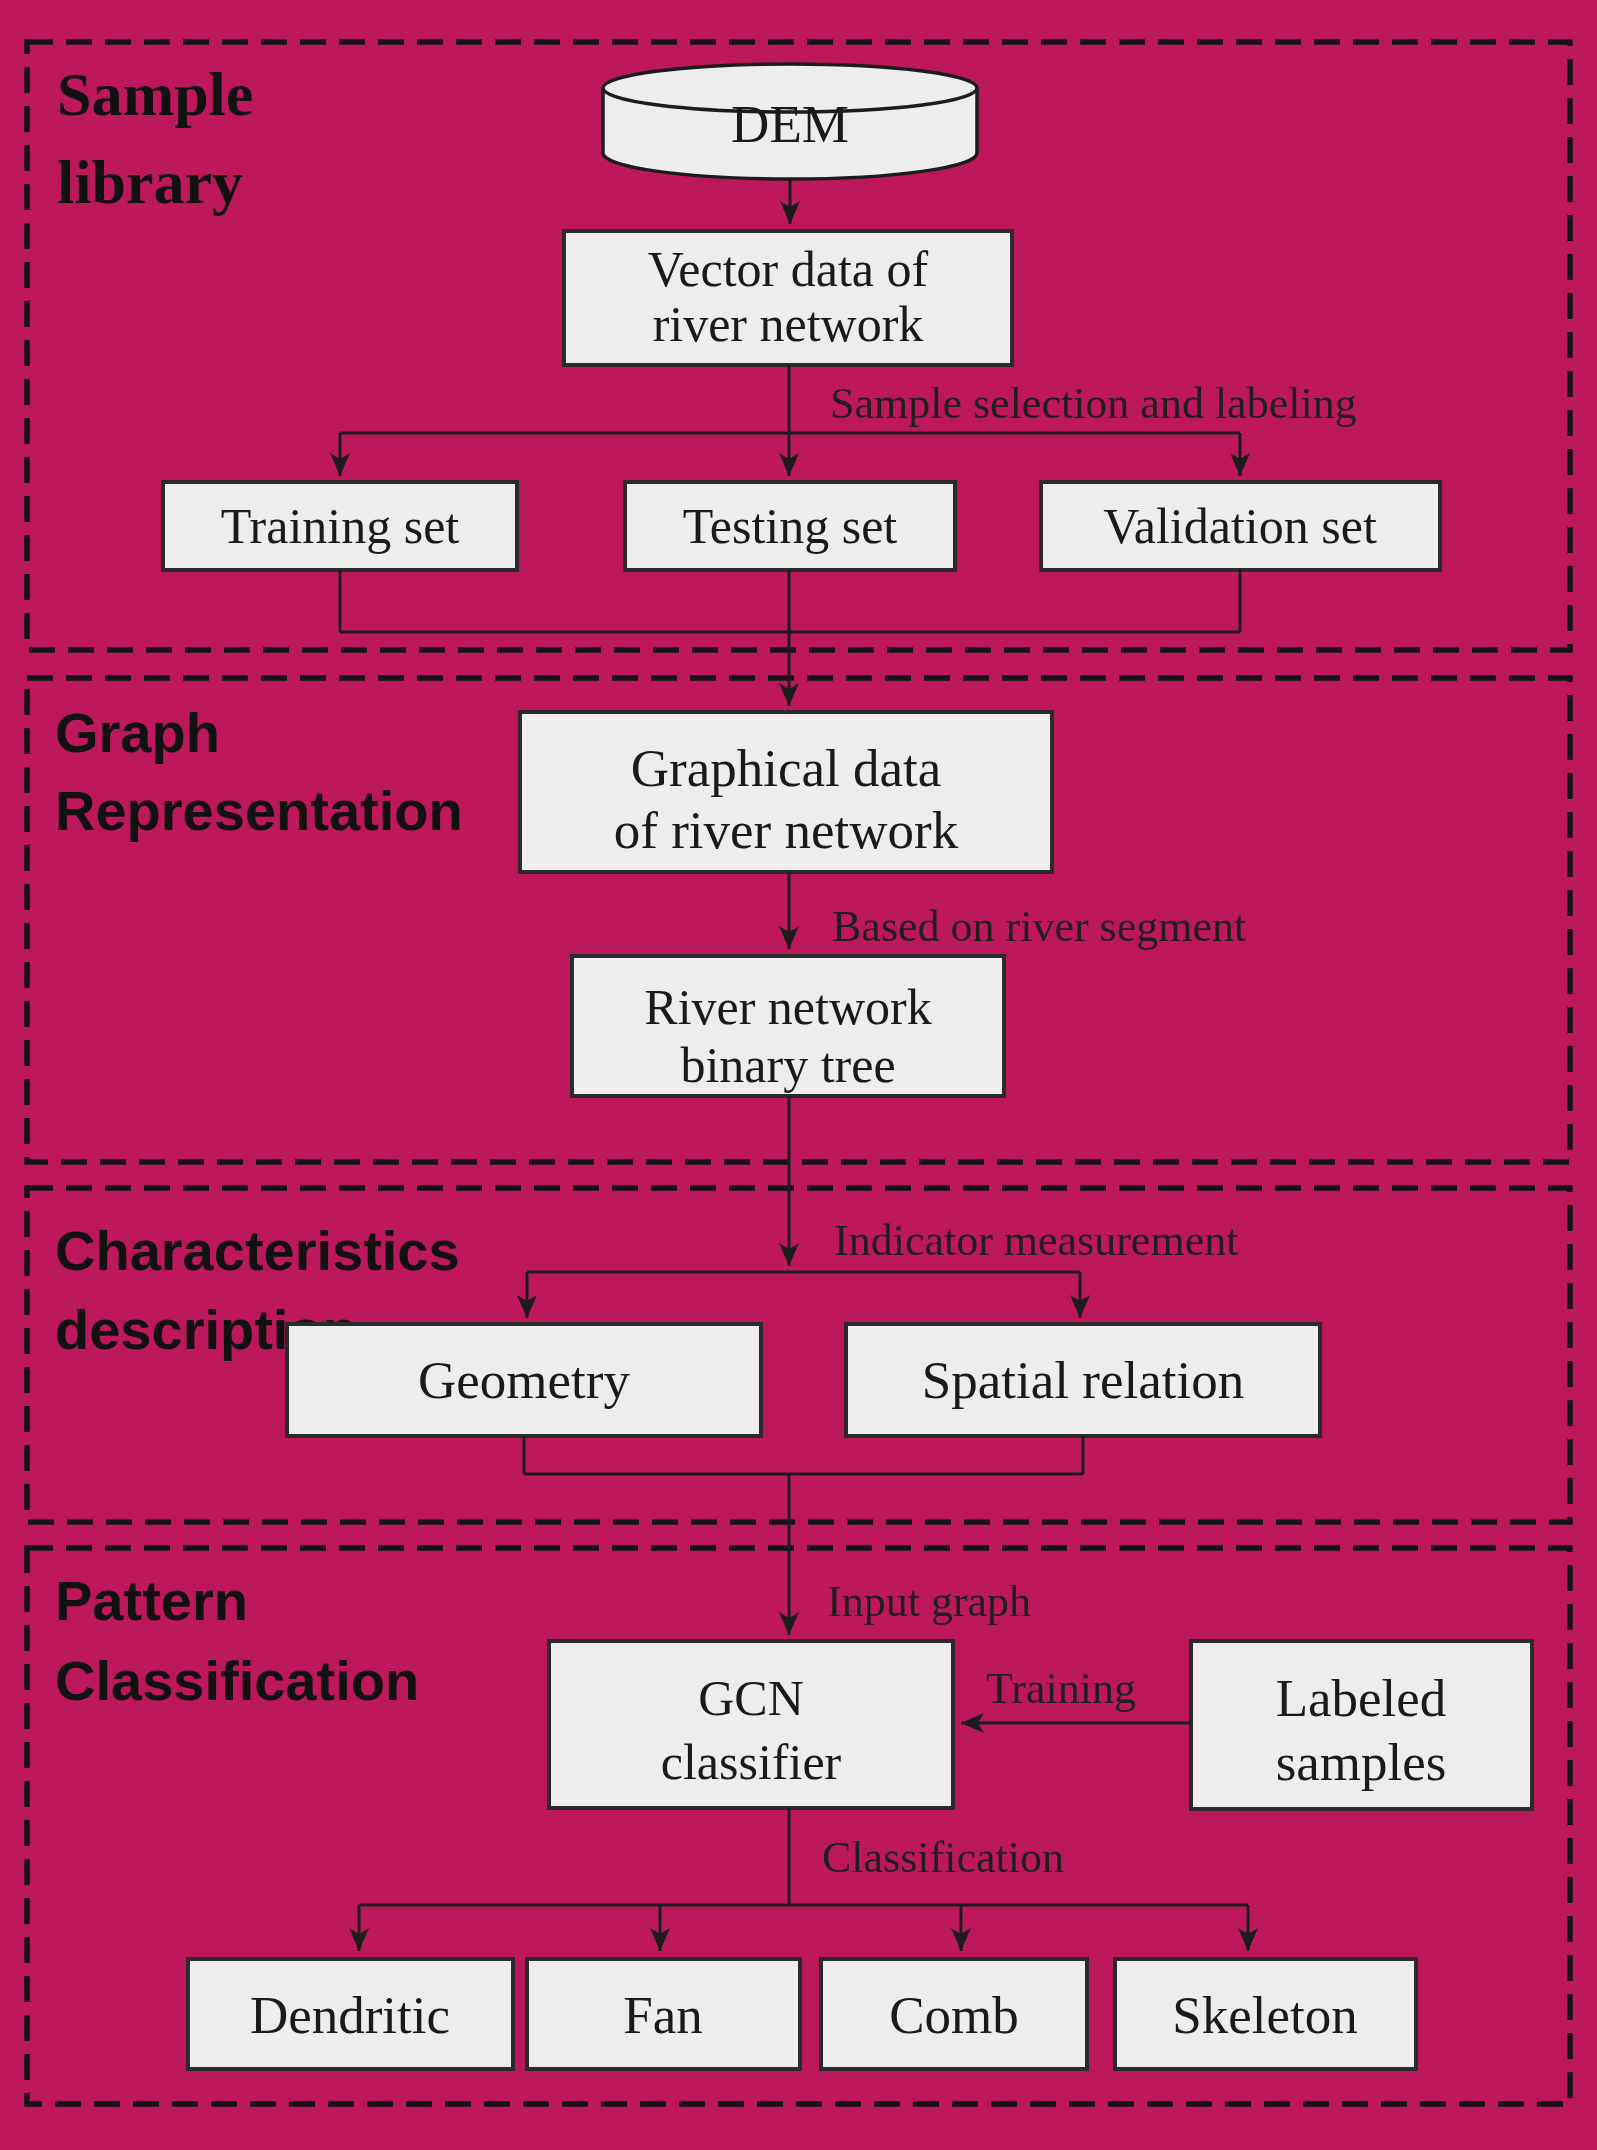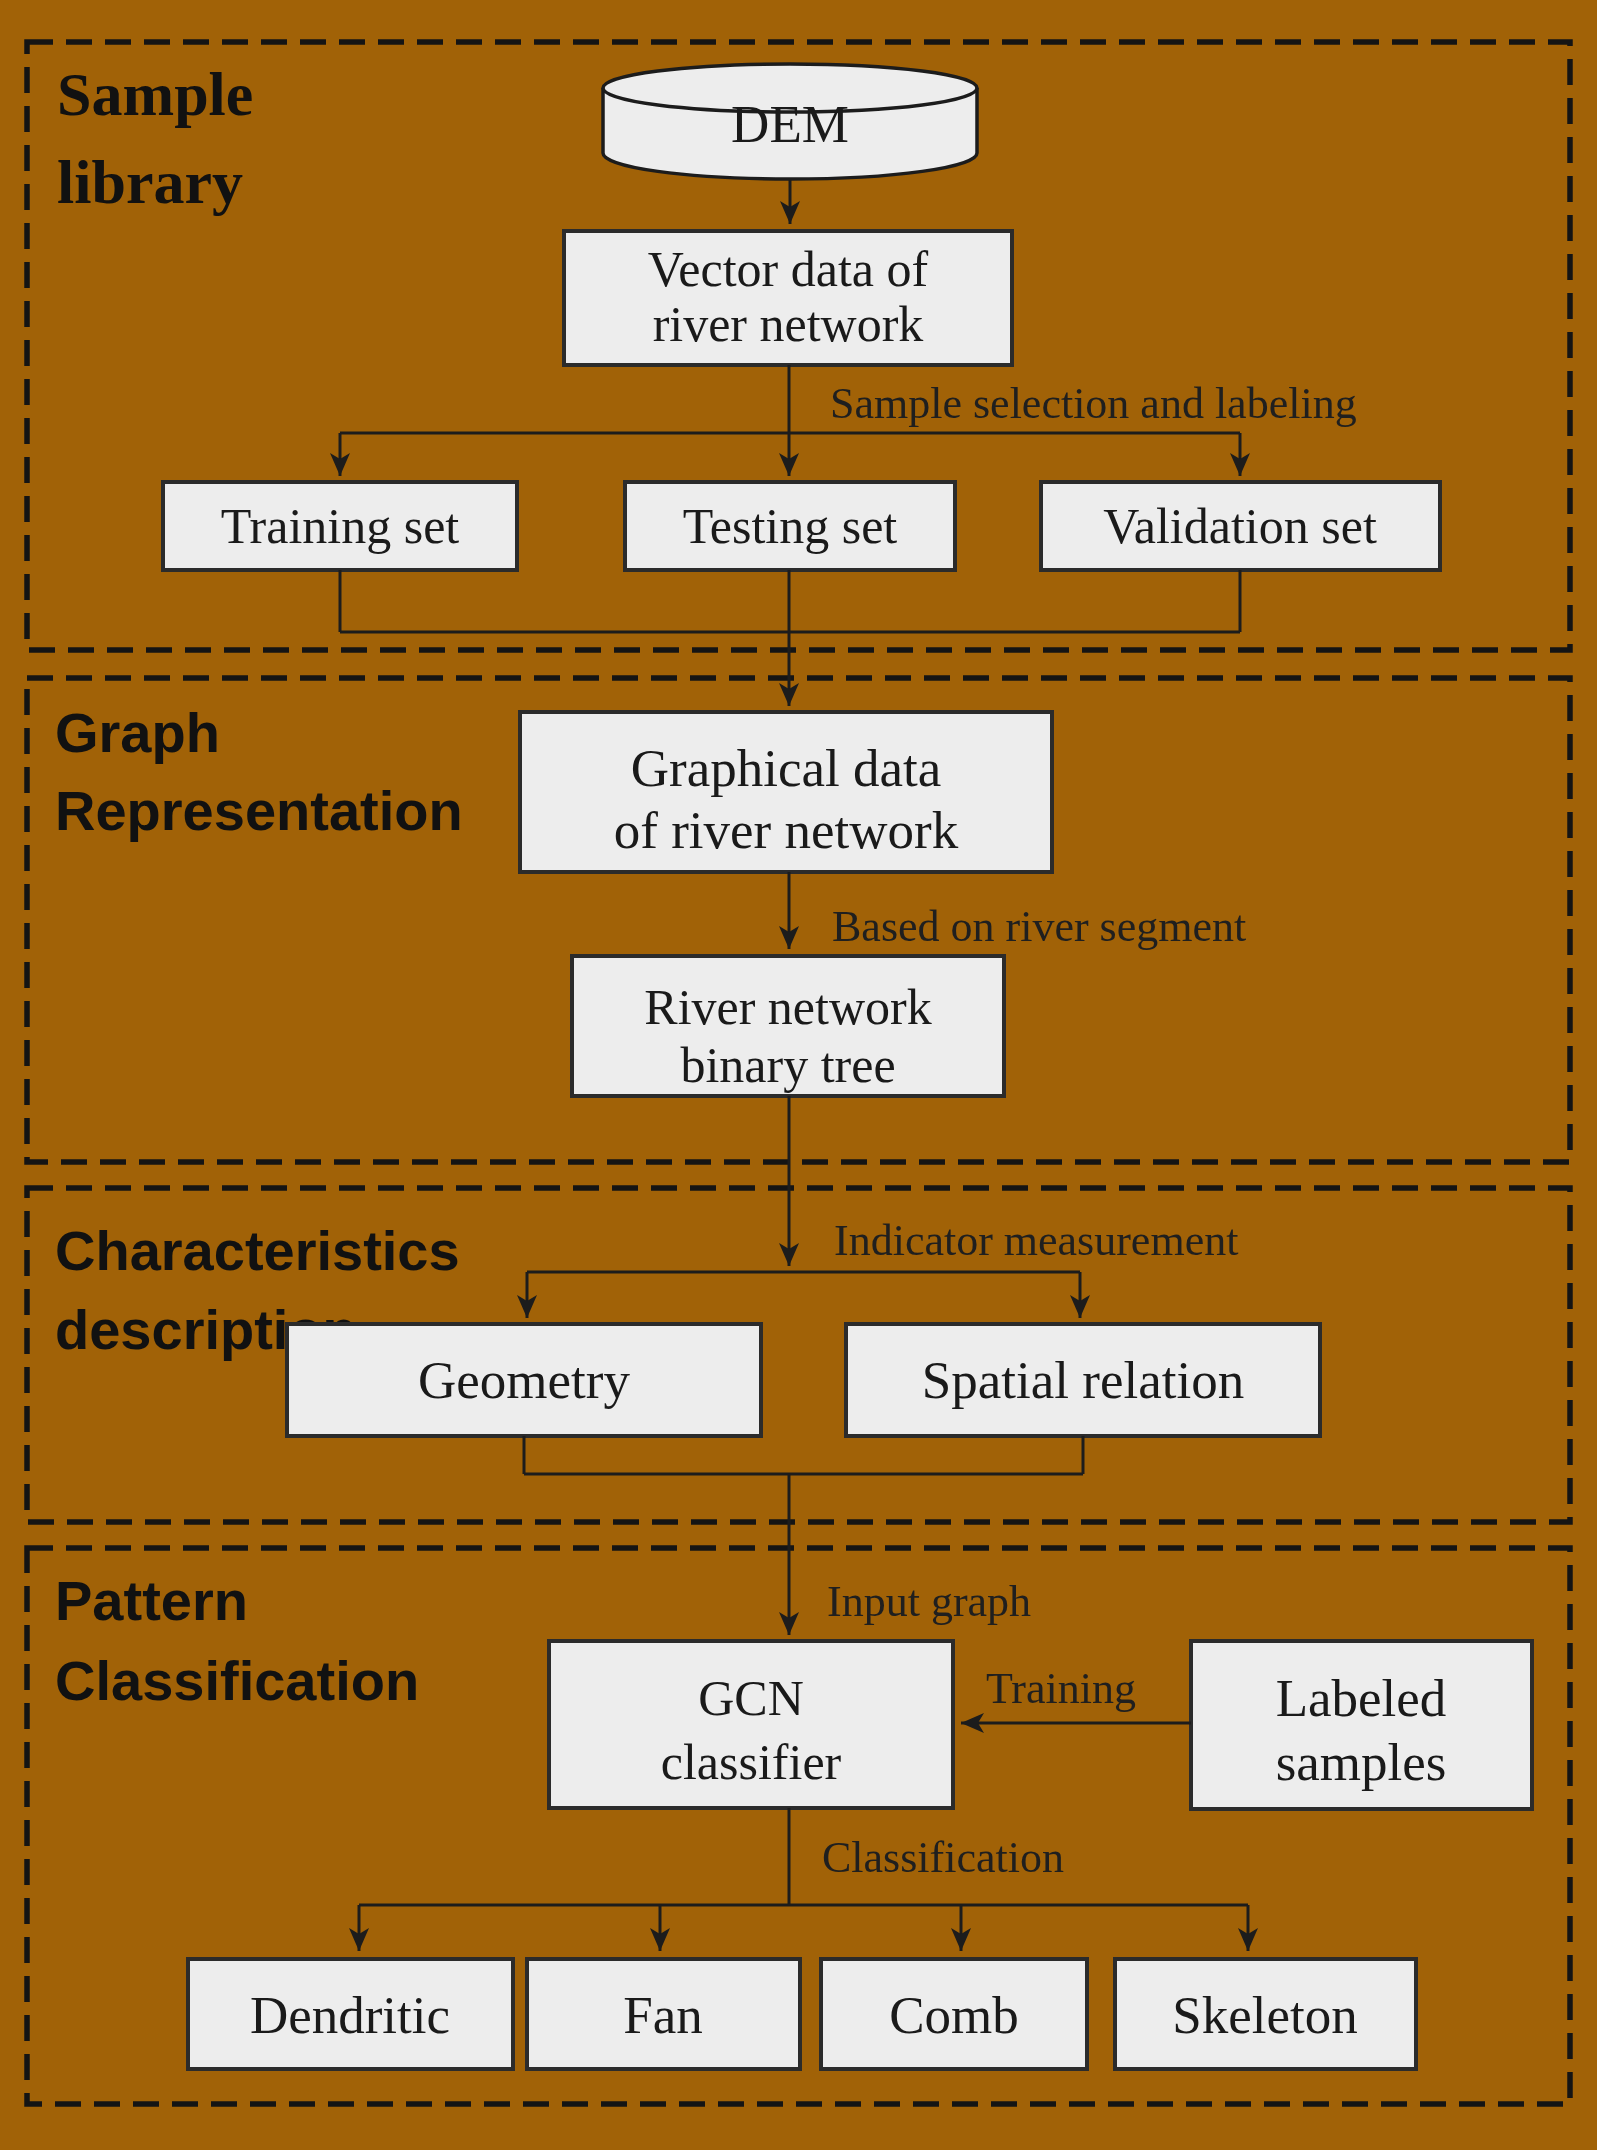--- a/index.html
+++ b/index.html
@@ -1,16 +1,16 @@
 <!DOCTYPE html>
 <html><head>
 <meta charset="utf-8">
 <style>
   html,body{margin:0;padding:0;background:#ffffff;}
-  .page{width:1597px;height:2150px;position:relative;background:#a16207;margin:0 auto;}
+  .page{width:1597px;height:2150px;position:relative;background:#be185d;margin:0 auto;}
   svg{display:block;}
   .node-box{fill:#ededed;stroke:#2b2b2b;stroke-width:4;}
   .cyl{fill:#ededed;stroke:#1c1c1c;stroke-width:3.5;}
   .sec-border{fill:none;stroke:#141414;stroke-width:5.5;stroke-dasharray:26 13;}
   .conn{fill:none;stroke:#1c1c1c;stroke-width:3;}
   .node-text{font-family:"Liberation Serif","DejaVu Serif",serif;font-size:50px;fill:#1a1a1a;text-anchor:middle;}
   .node-text-lg{font-family:"Liberation Serif","DejaVu Serif",serif;font-size:53px;fill:#1a1a1a;text-anchor:middle;}
   .edge-label{font-family:"Liberation Serif","DejaVu Serif",serif;font-size:44px;fill:#1f1f1f;text-anchor:start;}
   .sec-label-serif{font-family:"Liberation Serif","DejaVu Serif",serif;font-size:62px;font-weight:bold;fill:#111;text-anchor:start;}
   .sec-label-sans{font-family:"Liberation Sans","DejaVu Sans",sans-serif;font-size:56px;font-weight:bold;fill:#111;text-anchor:start;}

